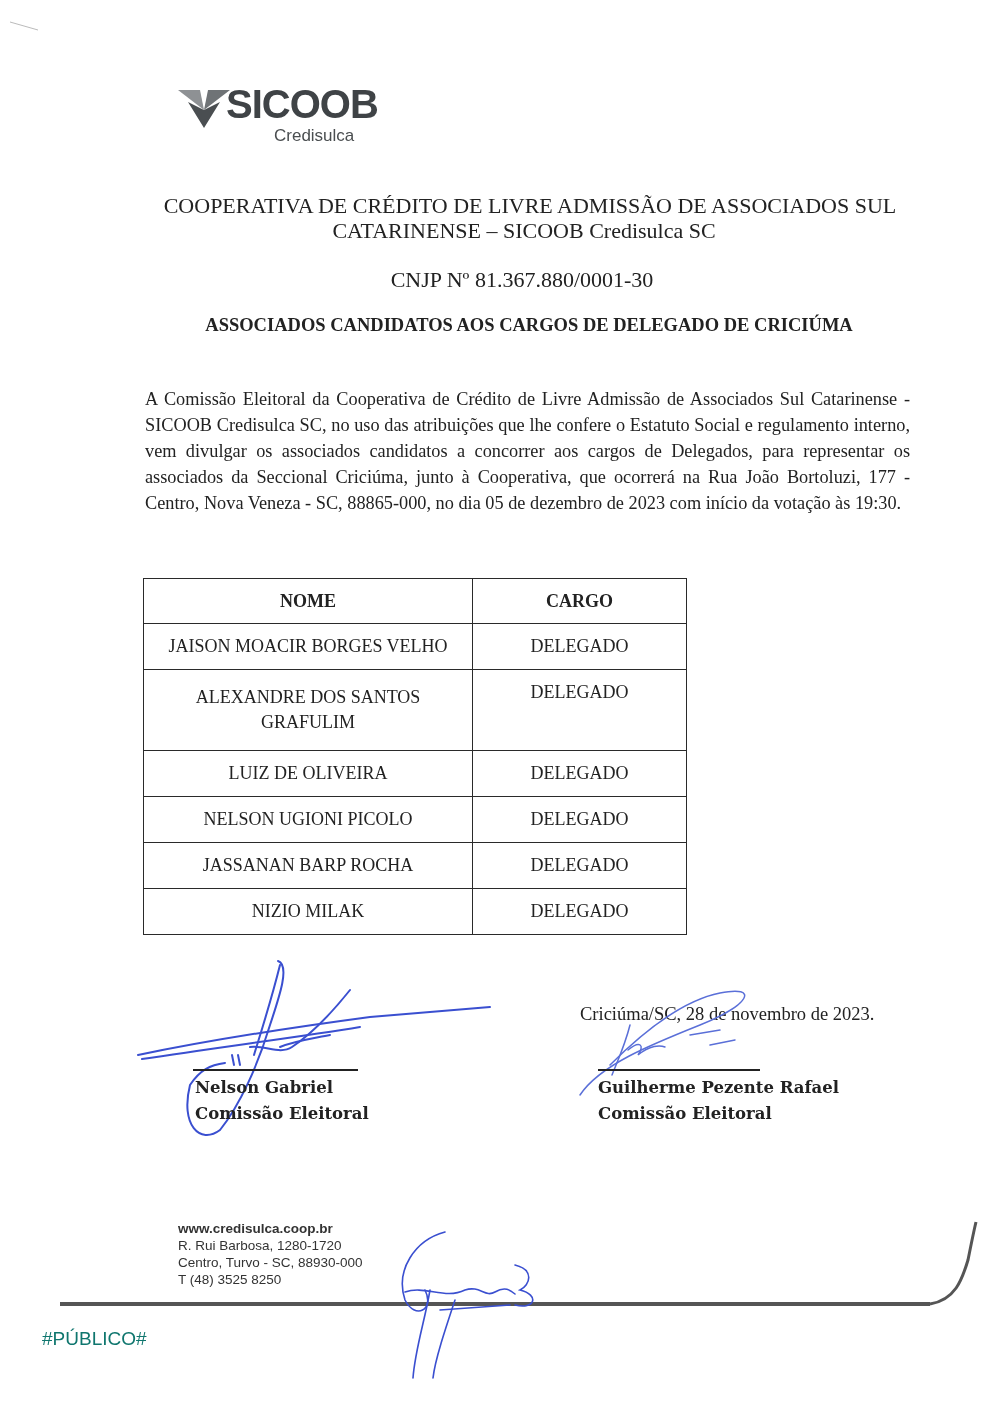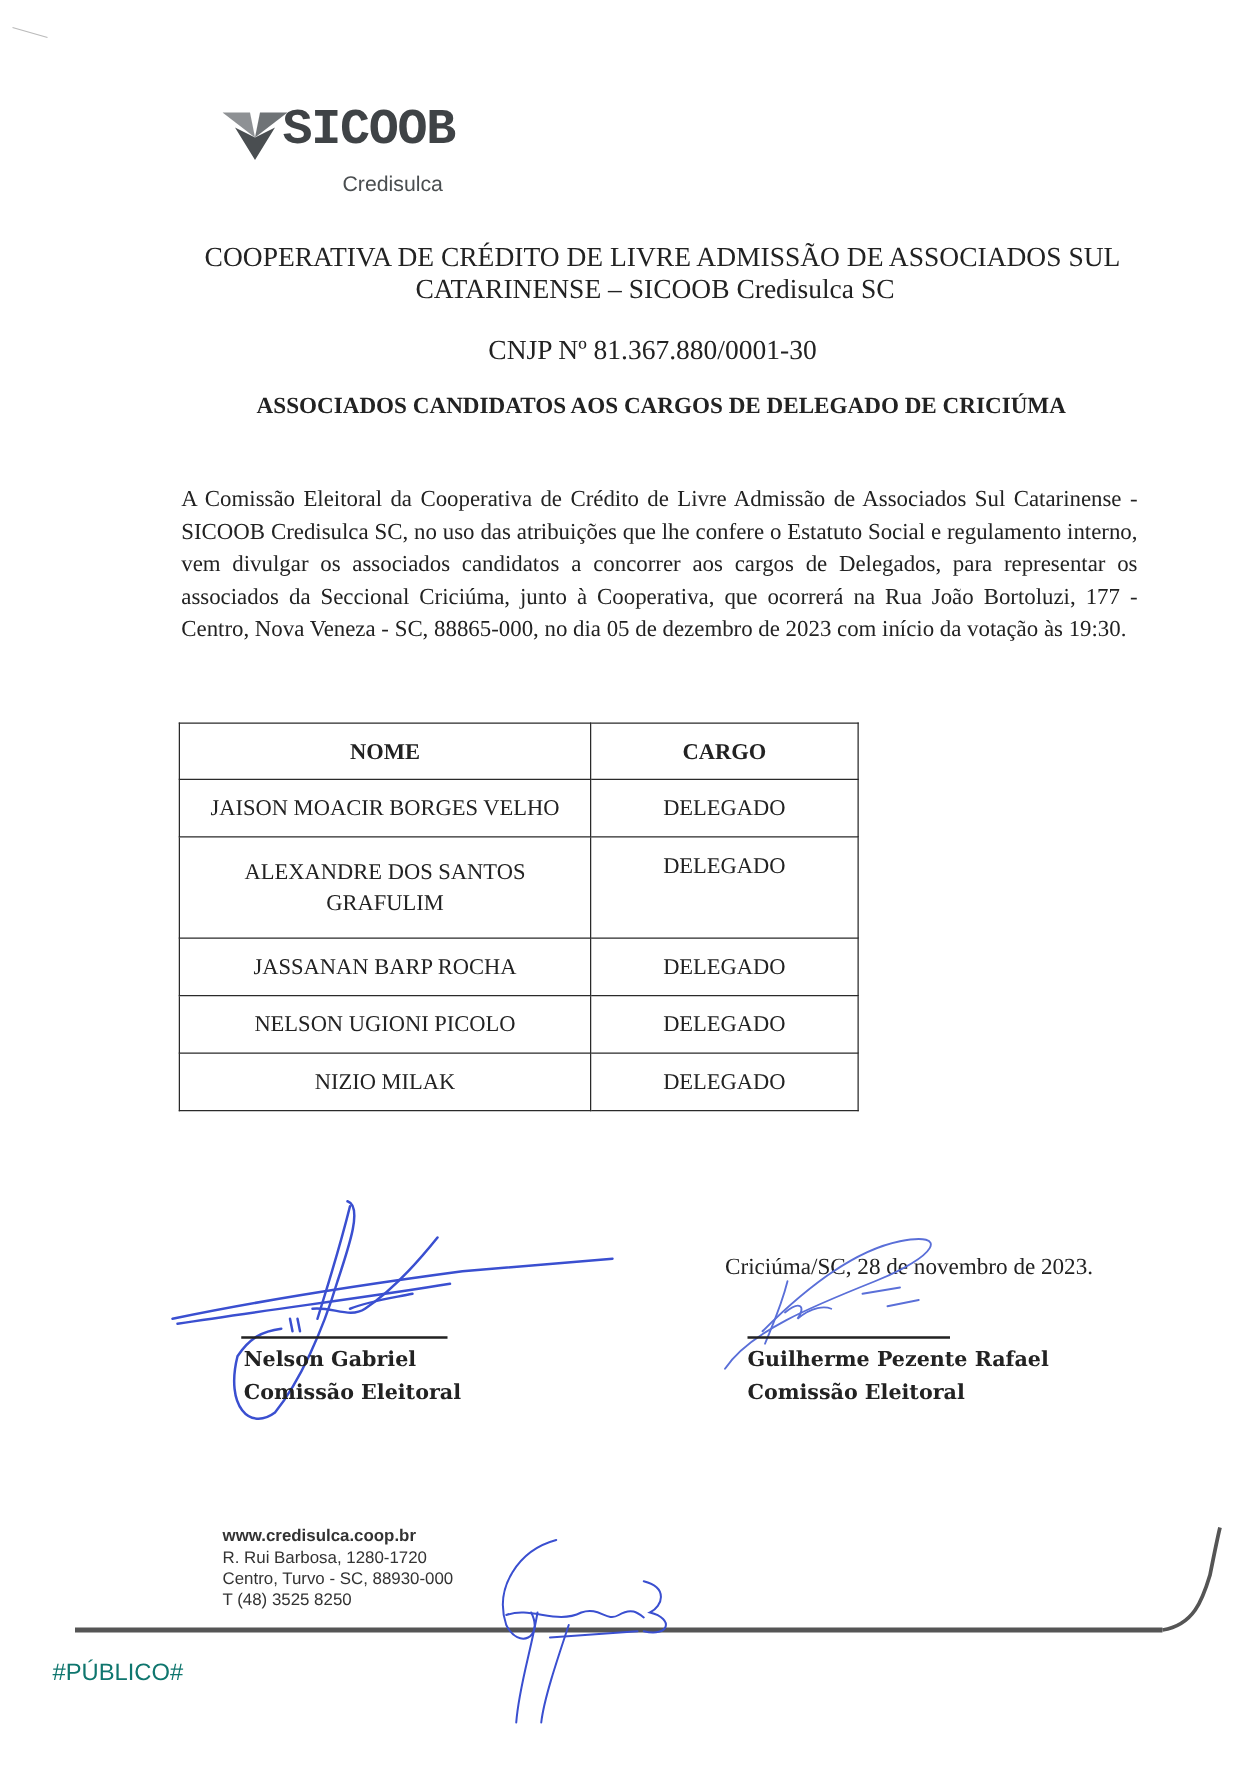--- a/index.html
+++ b/index.html
@@ -2,22 +2,22 @@
 <html><head>
 <meta charset="utf-8">
 <style>
   html, body { margin: 0; padding: 0; background: #ffffff; }
   body { width: 1000px; height: 1415px; position: relative; overflow: hidden; font-family: "Liberation Serif", serif; color: #1a1a1a; }
 
   .scan-mark { position: absolute; left: 8px; top: 18px; width: 36px; height: 14px; }
 
   .logo { position: absolute; left: 178px; top: 86px; width: 200px; height: 60px; }
   .logo .mark { position: absolute; left: 0; top: 2px; width: 52px; height: 40px; }
-  .logo .brand { position: absolute; left: 48px; top: -4px; font-family: Liberation Mono, monospace; font-weight: 700; font-size: 40px; letter-spacing: -1px; color: #3f4346; }
-  .logo .sub { position: absolute; left: 96px; top: 40px; font-family: "Liberation Sans", sans-serif; font-size: 17px; color: #4a4e50; margin-top: 12px; }
+  .logo .brand { position: absolute; left: 48px; top: -4px; font-family: Liberation Sans, sans-serif; font-weight: 700; font-size: 40px; letter-spacing: -1px; color: #3f4346; }
+  .logo .sub { position: absolute; left: 96px; top: 40px; font-family: "Liberation Sans", sans-serif; font-size: 17px; color: #4a4e50; }
 
   .hdr { position: absolute; left: 0; width: 1000px; text-align: center; font-size: 22px; color: #222; }
   .hdr1 { top: 193px; padding-left: 60px; box-sizing: border-box; }
   .hdr2 { top: 218px; padding-left: 48px; box-sizing: border-box; }
   .cnpj { top: 267px; padding-left: 44px; box-sizing: border-box; }
   .title { position: absolute; top: 315px; left: 11px; width: 1000px; padding-left: 36px; box-sizing: border-box; text-align: center; font-weight: 700; font-size: 18.5px; color: #222; }
 
   .body-text { position: absolute; left: 145px; top: 386px; width: 765px; font-size: 18.3px; line-height: 26px; text-align: justify; color: #222; }
 
   table.cands { position: absolute; left: 143px; top: 578px; width: 544px; border-collapse: collapse; font-size: 18px; color: #222; }
@@ -74,25 +74,29 @@
   <tbody>
     <tr>
       <td class="c1">JAISON MOACIR BORGES VELHO</td>
       <td class="c2">DELEGADO</td>
     </tr>
     <tr class="tall">
       <td class="c1">ALEXANDRE DOS SANTOS GRAFULIM</td>
       <td class="c2">DELEGADO</td>
     </tr>
     <tr>
-      <td class="c1">JASSANAN BARP ROCHA</td>
+      <td class="c1">LUIZ DE OLIVEIRA</td>
       <td class="c2">DELEGADO</td>
     </tr>
     <tr>
       <td class="c1">NELSON UGIONI PICOLO</td>
+      <td class="c2">DELEGADO</td>
+    </tr>
+    <tr>
+      <td class="c1">JASSANAN BARP ROCHA</td>
       <td class="c2">DELEGADO</td>
     </tr>
     <tr>
       <td class="c1">NIZIO MILAK</td>
       <td class="c2">DELEGADO</td>
     </tr>
   </tbody>
 </table>
 
 <div class="place-date">Criciúma/SC, 28 de novembro de 2023.</div>

